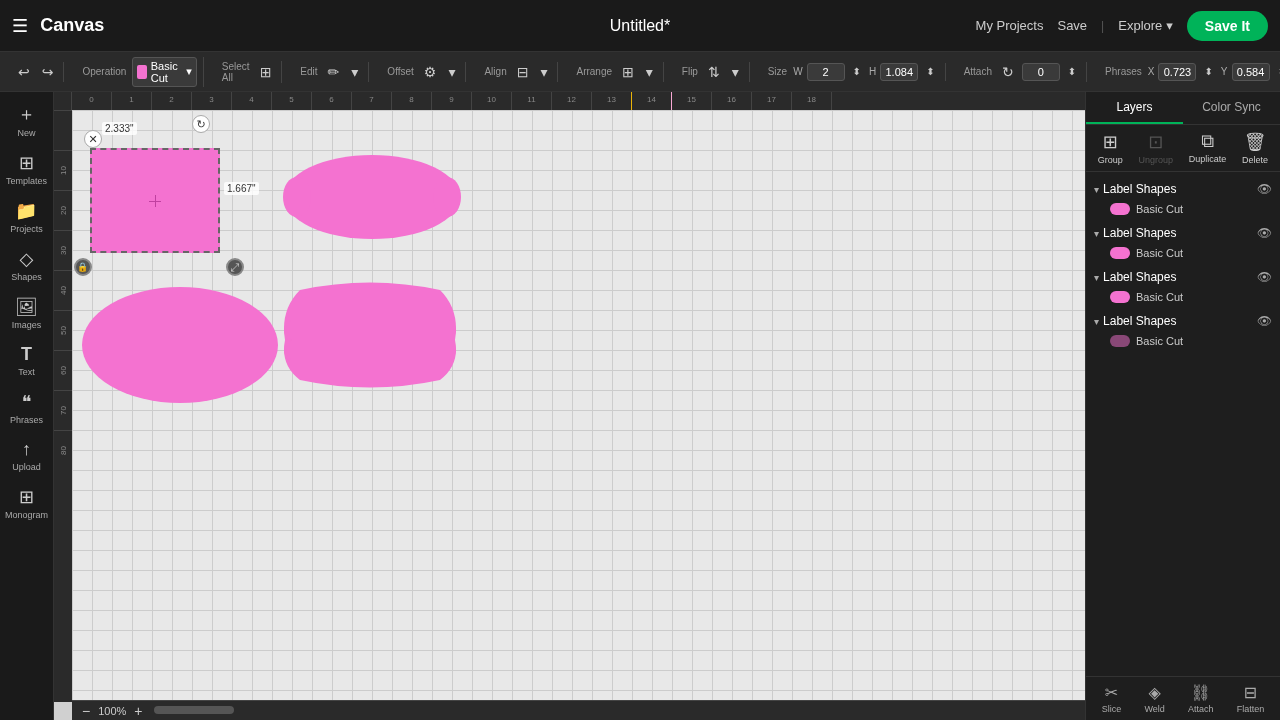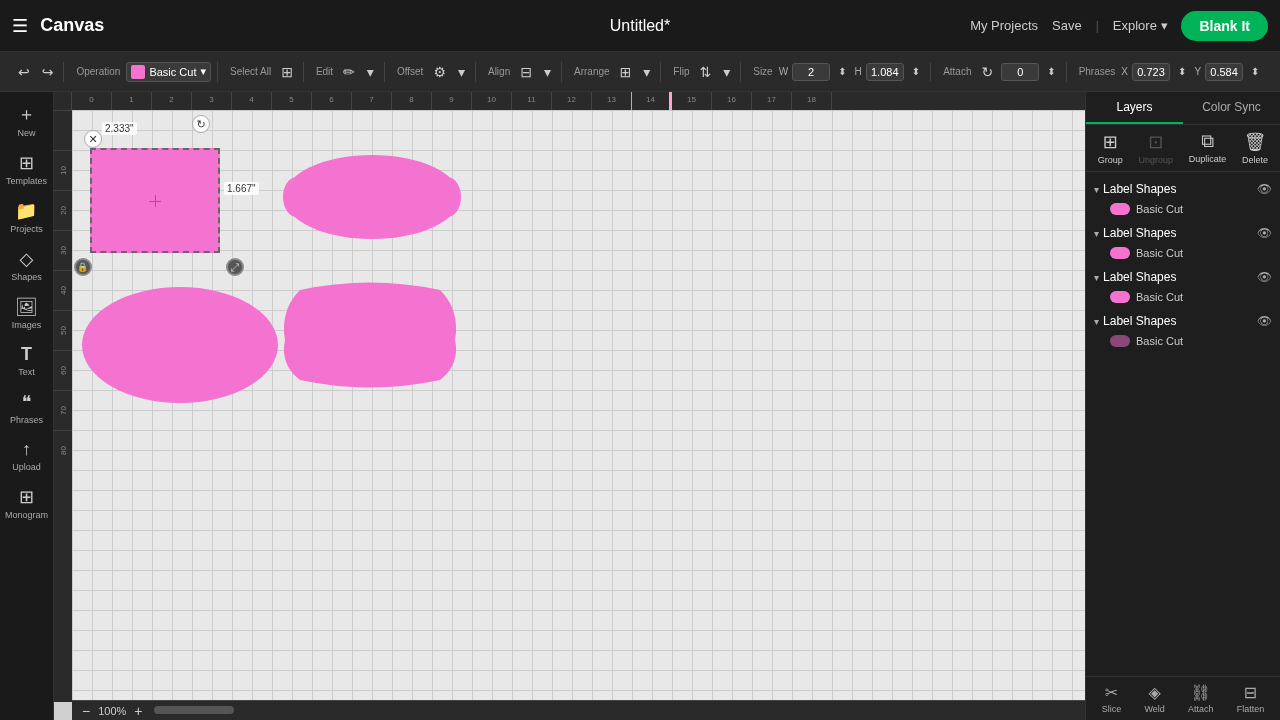--- a/index.html
+++ b/index.html
@@ -18,21 +18,21 @@
     #divider { color: #555; }
     #explore-btn { color: #ccc; cursor: pointer; font-size: 13px; display: flex; align-items: center; gap: 4px; }
     #make-it-btn { background: #00b359; color: #fff; border: none; border-radius: 20px; padding: 7px 18px; font-size: 14px; font-weight: bold; cursor: pointer; }
 
     
     #toolbar {
       height: 40px; background: #2a2a2a; display: flex; align-items: center; padding: 0 8px; gap: 6px; border-bottom: 1px solid #333;
     }
     .toolbar-group { display: flex; align-items: center; gap: 4px; padding: 0 6px; border-right: 1px solid #444; }
     .toolbar-group:last-child { border-right: none; }
-    .toolbar-label { color: #999; font-size: 10px; margin-right: 2px; }
+    .toolbar-label { color: #999; font-size: 10px; margin-right: 2px; margin-left: 6px; }
     .toolbar-dropdown { background: #3a3a3a; border: 1px solid #555; color: #fff; font-size: 11px; padding: 2px 4px; border-radius: 3px; display: flex; align-items: center; gap: 4px; cursor: pointer; }
     .color-swatch { width: 14px; height: 14px; border-radius: 2px; display: inline-block; }
     .toolbar-icon-btn { background: none; border: none; color: #ccc; cursor: pointer; font-size: 14px; padding: 2px 4px; border-radius: 3px; }
     .toolbar-input { background: #3a3a3a; border: 1px solid #555; color: #fff; width: 38px; font-size: 11px; padding: 2px 4px; border-radius: 3px; text-align: center; }
     .tb-label-sm { color: #aaa; font-size: 10px; }
 
     
     #main { display: flex; height: calc(720px - 52px - 40px); }
 
     
@@ -89,21 +89,21 @@
   <span id="app-title">Canvas</span>
   <span id="project-title">Untitled*</span>
   <div id="top-right">
     <span id="my-projects-btn">My Projects</span>
     <span id="save-btn">Save</span>
     <span id="divider">|</span>
     <span id="explore-btn">
       <span>Explore</span>
       <span>▾</span>
     </span>
-    <button id="make-it-btn">Blank It</button>
+    <button id="make-it-btn">Save It</button>
   </div>
 </div>
 
 <div id="toolbar">
 
   <div class="toolbar-group">
     <button class="toolbar-icon-btn">↩</button>
     <button class="toolbar-icon-btn">↪</button>
   </div>
 
@@ -232,21 +232,21 @@
         <span style="font-size:8px;color:#888;padding:3px 2px;border-right:1px solid #444;min-width:40px;text-align:center;">4</span>
         <span style="font-size:8px;color:#888;padding:3px 2px;border-right:1px solid #444;min-width:40px;text-align:center;">5</span>
         <span style="font-size:8px;color:#888;padding:3px 2px;border-right:1px solid #444;min-width:40px;text-align:center;">6</span>
         <span style="font-size:8px;color:#888;padding:3px 2px;border-right:1px solid #444;min-width:40px;text-align:center;">7</span>
         <span style="font-size:8px;color:#888;padding:3px 2px;border-right:1px solid #444;min-width:40px;text-align:center;">8</span>
         <span style="font-size:8px;color:#888;padding:3px 2px;border-right:1px solid #444;min-width:40px;text-align:center;">9</span>
         <span style="font-size:8px;color:#888;padding:3px 2px;border-right:1px solid #444;min-width:40px;text-align:center;">10</span>
         <span style="font-size:8px;color:#888;padding:3px 2px;border-right:1px solid #444;min-width:40px;text-align:center;">11</span>
         <span style="font-size:8px;color:#888;padding:3px 2px;border-right:1px solid #444;min-width:40px;text-align:center;">12</span>
         <span style="font-size:8px;color:#888;padding:3px 2px;border-right:1px solid #eab308;min-width:40px;text-align:center;">13</span>
-        <span style="font-size:8px;color:#888;padding:3px 2px;border-right:3px solid #f9a8d4;min-width:40px;text-align:center;">14</span>
+        <span style="font-size:8px;color:#888;padding:3px 2px;border-right:1px solid #f9a8d4;min-width:40px;text-align:center;">14</span>
         <span style="font-size:8px;color:#888;padding:3px 2px;border-right:1px solid #444;min-width:40px;text-align:center;">15</span>
         <span style="font-size:8px;color:#888;padding:3px 2px;border-right:1px solid #444;min-width:40px;text-align:center;">16</span>
         <span style="font-size:8px;color:#888;padding:3px 2px;border-right:1px solid #444;min-width:40px;text-align:center;">17</span>
         <span style="font-size:8px;color:#888;padding:3px 2px;border-right:1px solid #444;min-width:40px;text-align:center;">18</span>
       </div>
     </div>
 
     <div style="position:absolute;top:18px;left:0;width:18px;bottom:18px;background:#2a2a2a;z-index:10;display:flex;flex-direction:column;">
       <span style="font-size:8px;color:#888;writing-mode:vertical-rl;transform:rotate(180deg);padding:4px 2px;height:40px;border-bottom:1px solid #444;display:flex;align-items:center;justify-content:center;"></span>
       <span style="font-size:8px;color:#888;writing-mode:vertical-rl;transform:rotate(180deg);padding:4px 2px;height:40px;border-bottom:1px solid #444;display:flex;align-items:center;justify-content:center;">10</span>

